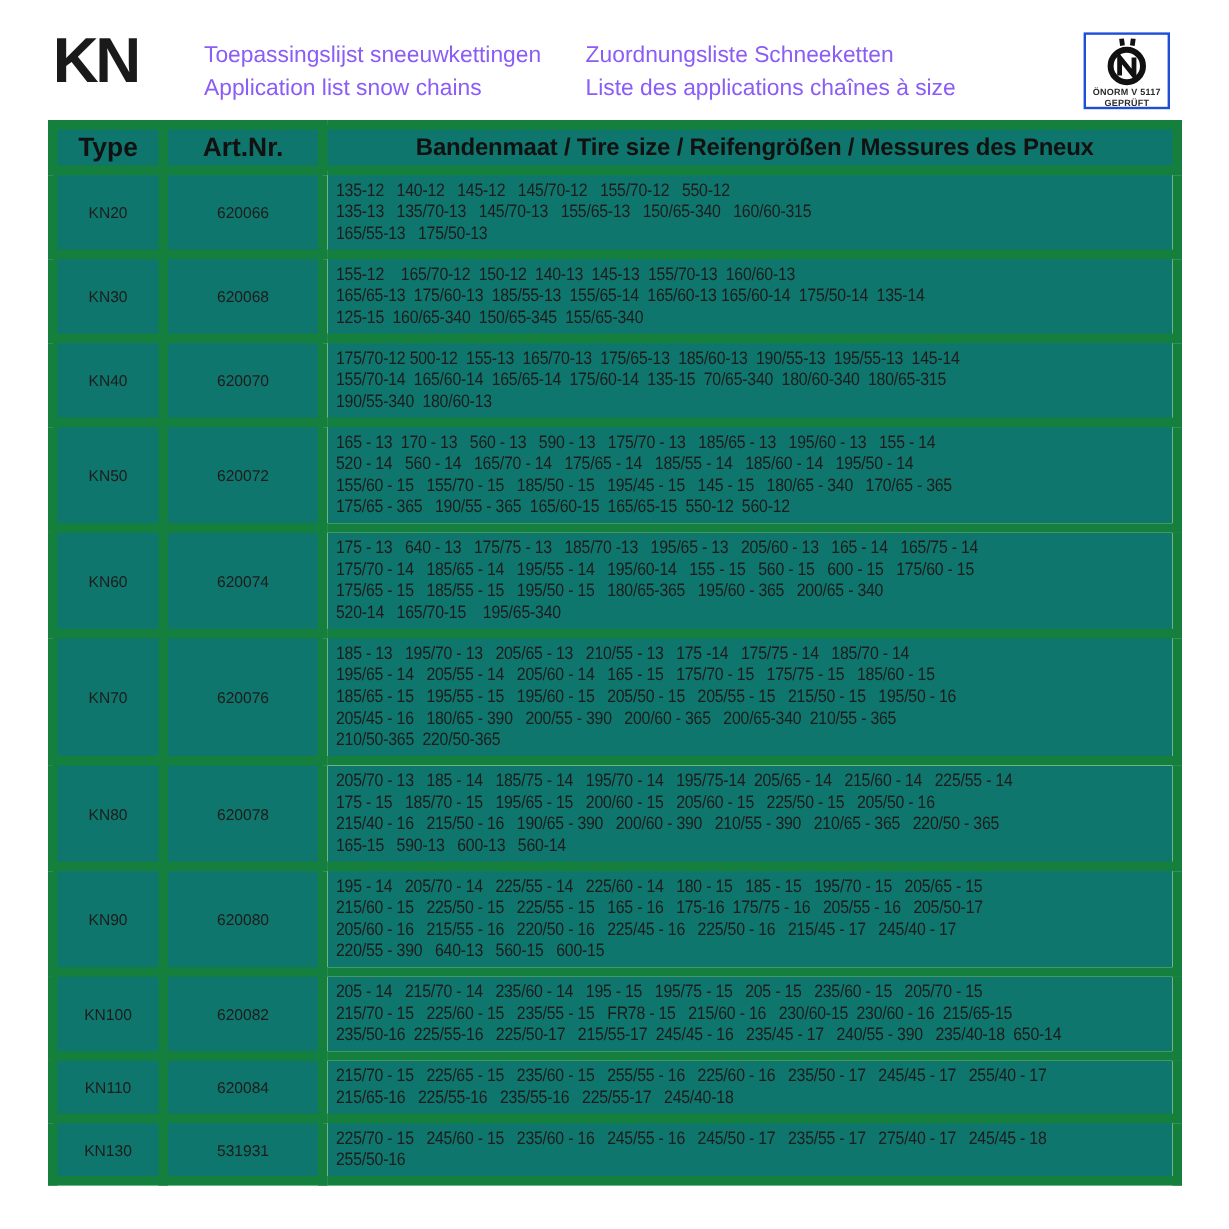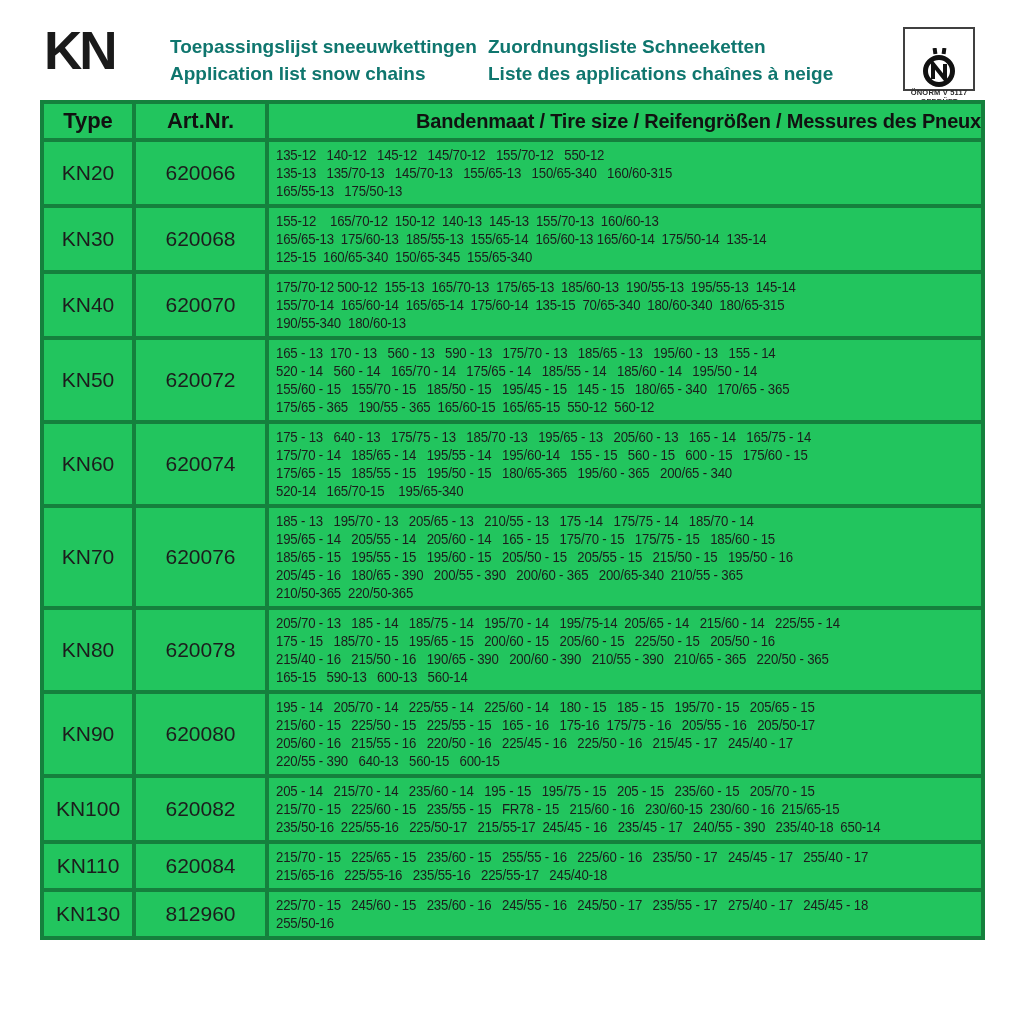--- a/index.html
+++ b/index.html
@@ -9,47 +9,47 @@
     font-family:"Liberation Sans", sans-serif;
     color:#151515;
   }
   .page { position:relative; width:1024px; height:1024px; background:#fff; overflow:hidden; }
 
   
   .logo {
     position:absolute; left:44px; top:20px;
     font-size:53px; font-weight:900; letter-spacing:-3px; color:#1a1a1a;
   }
-  .title-block { position:absolute; top:33px; font-size:19px; line-height:27px; color:#0f766e;font-weight:bold; }
+  .title-block { position:absolute; top:33px; font-size:19px; line-height:27px; color:#8b5cf6; }
   .title-block.nl-en { left:170px; }
   .title-block.de-fr { left:488px; }
 
   .badge {
     position:absolute; left:903px; top:27px; width:72px; height:64px;
-    border:2px solid #404040; background:#fff;
+    border:2px solid #1d4ed8; background:#fff;
     display:flex; flex-direction:column; align-items:center; justify-content:flex-start;
-    padding-top:19px;
+    padding-top:3px;
   }
   .badge svg { display:block; }
   .badge-text { font-size:7.5px; line-height:9px; font-weight:bold; color:#2a2a2a; text-align:center; letter-spacing:0.2px; }
 
   
   table.apps {
     position:absolute; left:40px; top:100px; width:945px;
     border-collapse:collapse; table-layout:fixed; background:#fff;
   }
   table.apps col.c-type { width:92px; }
   table.apps col.c-art  { width:133px; }
   table.apps th, table.apps td {
-    border:4px solid #15803d; vertical-align:middle; background:#22c55e;
+    border:8px solid #15803d; vertical-align:middle; background:#0f766e;
   }
   table.apps thead th { height:38px; font-weight:bold; color:#111; }
   th.h-type, th.h-art { font-size:22px; text-align:center; }
-  th.h-sizes { font-size:20px; text-align:right; padding-left:8px; letter-spacing:-0.2px; }
-  td.col-type, td.col-art { text-align:center; font-size:21px; color:#1c1c1c; padding:10px 2px; }
+  th.h-sizes { font-size:20px; text-align:center; padding-left:8px; letter-spacing:-0.2px; }
+  td.col-type, td.col-art { text-align:center; font-size:13px; color:#1c1c1c; padding:10px 2px; }
   td.col-sizes { padding:4px 2px 4px 7px; overflow:hidden; }
   .size-line {
     font-size:15px; line-height:18px; color:#1c1c1c;
     white-space:pre; transform:scaleX(0.88); transform-origin:0 50%;
     letter-spacing:-0.2px;
   }
 </style>
 </head>
 <body>
 
@@ -57,21 +57,21 @@
 
   <div class="logo">KN</div>
 
   <div class="title-block nl-en">
     <div>Toepassingslijst sneeuwkettingen</div>
     <div>Application list snow chains</div>
   </div>
 
   <div class="title-block de-fr">
     <div>Zuordnungsliste Schneeketten</div>
-    <div>Liste des applications chaînes à neige</div>
+    <div>Liste des applications chaînes à size</div>
   </div>
 
   <div class="badge">
     <span>
       <svg width="42" height="40" viewBox="0 0 42 40" aria-hidden="true">
         <rect x="15" y="0" width="4" height="6" fill="#111" transform="rotate(-8 17 3)"></rect>
         <rect x="24" y="0" width="4" height="6" fill="#111" transform="rotate(8 26 3)"></rect>
         <circle cx="21" cy="23" r="13.5" fill="none" stroke="#111" stroke-width="5"></circle>
         <path d="M15 31 L15 16 L27 31 L27 16" fill="none" stroke="#111" stroke-width="4"></path>
       </svg>
@@ -184,21 +184,21 @@
         <tr>
           <td class="col-type">KN110</td>
           <td class="col-art">620084</td>
           <td class="col-sizes">
             <div class="size-line">215/70 - 15   225/65 - 15   235/60 - 15   255/55 - 16   225/60 - 16   235/50 - 17   245/45 - 17   255/40 - 17</div>
             <div class="size-line">215/65-16   225/55-16   235/55-16   225/55-17   245/40-18</div>
           </td>
         </tr>
         <tr>
           <td class="col-type">KN130</td>
-          <td class="col-art">812960</td>
+          <td class="col-art">531931</td>
           <td class="col-sizes">
             <div class="size-line">225/70 - 15   245/60 - 15   235/60 - 16   245/55 - 16   245/50 - 17   235/55 - 17   275/40 - 17   245/45 - 18</div>
             <div class="size-line">255/50-16</div>
           </td>
         </tr>
       </tbody>
   </table>
 
 </div>
 

